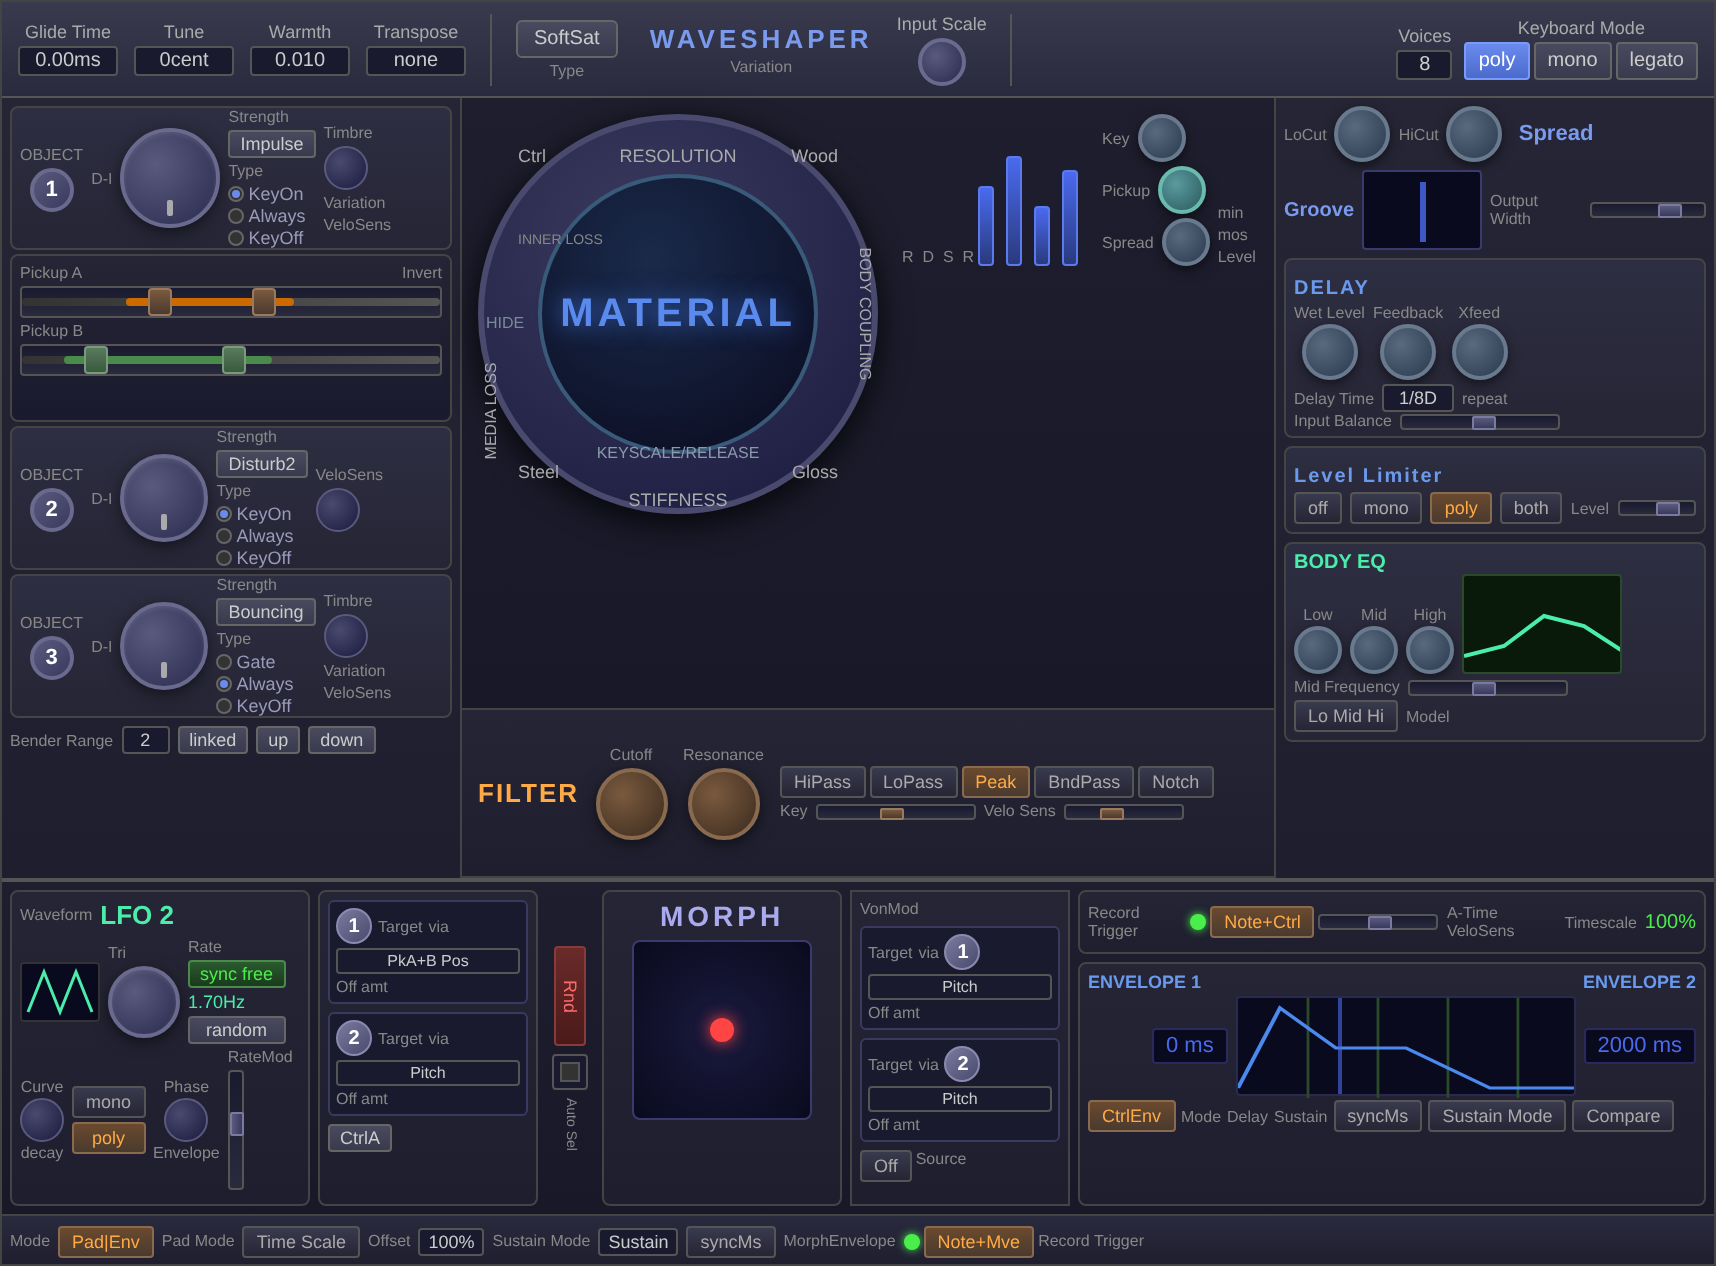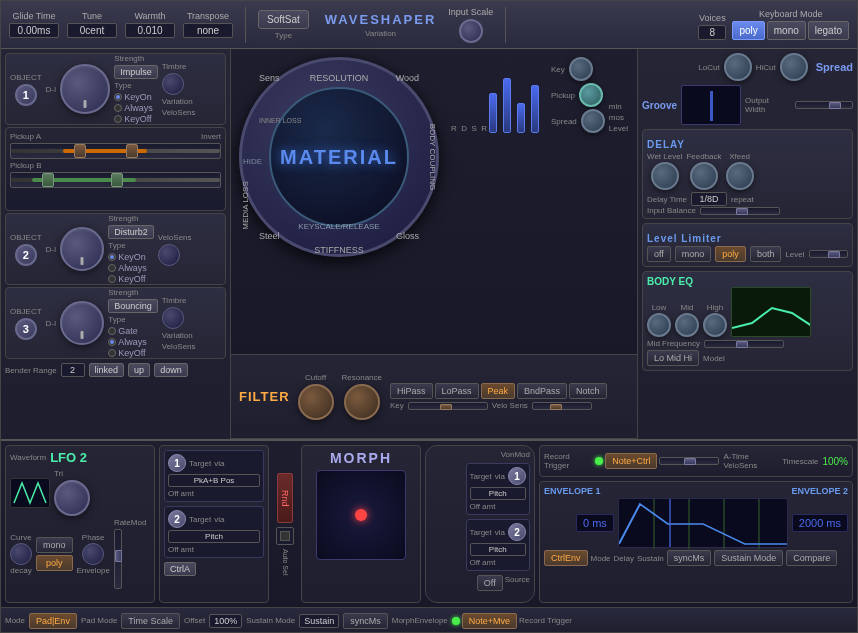--- a/index.html
+++ b/index.html
@@ -558,21 +558,21 @@
             <div style="width:140px;height:140px;border-radius:50%;background:radial-gradient(circle at 40% 30%,#1a2a4a,#0a0a1e);border:2px solid #3a5a7a;display:flex;align-items:center;justify-content:center;flex-direction:column;">
               <span style="font-size:20px;font-weight:bold;color:#5a8aee;letter-spacing:2px;text-shadow:0 0 12px #3a6acc;">MATERIAL</span>
             </div>
           </div>
 
           <span style="position:absolute;top:16px;left:50%;transform:translateX(-50%);font-size:9px;color:#aaa;">RESOLUTION</span>
           <span style="position:absolute;bottom:2px;left:50%;transform:translateX(-50%);font-size:9px;color:#aaa;">STIFFNESS</span>
           <span style="position:absolute;left:2px;top:50%;transform:translateY(-50%);font-size:8px;color:#aaa;writing-mode:vertical-rl;transform:rotate(180deg) translateY(-50%);">MEDIA LOSS</span>
           <span style="position:absolute;right:2px;top:50%;transform:translateY(-50%);font-size:8px;color:#aaa;writing-mode:vertical-rl;">BODY COUPLING</span>
 
-          <span style="position:absolute;top:16px;left:20px;font-size:9px;color:#aaa;">Sens</span>
+          <span style="position:absolute;top:16px;left:20px;font-size:9px;color:#aaa;">Ctrl</span>
           <span style="position:absolute;top:16px;right:20px;font-size:9px;color:#aaa;">Wood</span>
           <span style="position:absolute;bottom:16px;left:20px;font-size:9px;color:#aaa;">Steel</span>
           <span style="position:absolute;bottom:16px;right:20px;font-size:9px;color:#aaa;">Gloss</span>
 
           <span style="position:absolute;left:20px;top:60px;font-size:7px;color:#888;">INNER LOSS</span>
 
           <span style="position:absolute;bottom:26px;left:50%;transform:translateX(-50%);font-size:8px;color:#8a9aaa;white-space:nowrap;">KEYSCALE/RELEASE</span>
           <span style="position:absolute;top:50%;left:4px;font-size:8px;color:#7a8a9a;">HIDE</span>
         </div>
 
@@ -641,21 +641,21 @@
             <div style="width:60px;height:8px;background:linear-gradient(180deg,#1a1a2e,#2a2a3e);border:1px solid #555;border-radius:2px;position:relative;">
               <div style="position:absolute;top:1px;left:30%;width:12px;height:6px;background:linear-gradient(180deg,#7a5a3e,#4a3a2e);border:1px solid #9a7a5e;border-radius:1px;"></div>
             </div>
           </div>
         </div>
       </div>
     </div>
 
     <div class="right-panel">
 
-      <div style="display:flex;gap:4px;align-items:center;justify-content:flex-end;">
+      <div style="display:flex;gap:4px;align-items:center;">
         <span class="text-tiny">LoCut</span>
         <div class="small-knob" style="width:28px;height:28px;"></div>
         <span class="text-tiny">HiCut</span>
         <div class="small-knob" style="width:28px;height:28px;"></div>
         <span style="color:#7a9aee;font-size:11px;font-weight:bold;margin-left:4px;">Spread</span>
       </div>
 
       <div style="display:flex;gap:4px;align-items:center;">
         <span style="color:#7a9aee;font-size:10px;font-weight:bold;">Groove</span>
         <div style="width:60px;height:40px;background:#0a0a1e;border:1px solid #3a3a6e;border-radius:2px;position:relative;">
@@ -761,20 +761,26 @@
 
         <div style="width:40px;height:30px;background:#0a0a1e;border:1px solid #333;border-radius:2px;display:flex;align-items:center;justify-content:center;">
           <svg width="36" height="24" viewBox="0 0 36 24">
             <polyline points="2,22 10,2 18,22 26,2 34,22" fill="none" stroke="#4aeeaa" stroke-width="1.5"></polyline>
           </svg>
         </div>
         <div class="flex-col">
           <span class="text-tiny">Tri</span>
           <div class="obj-knob" style="width:36px;height:36px;"></div>
         </div>
+        <div class="flex-col">
+          <span class="text-tiny">Rate</span>
+          <button class="impulse-btn" style="background:linear-gradient(180deg,#2a5a2e,#1a3a1e);border-color:#4a8a4a;color:#4aee4a;font-size:9px;">sync free</button>
+          <span style="font-size:9px;color:#4aeeaa;">1.70Hz</span>
+          <button class="impulse-btn">random</button>
+        </div>
       </div>
       <div style="display:flex;align-items:center;gap:4px;margin-top:2px;">
         <div style="display:flex;flex-direction:column;align-items:center;gap:1px;">
           <span class="text-tiny">Curve</span>
           <div class="inner-knob"></div>
           <span class="text-tiny">decay</span>
         </div>
         <div style="display:flex;flex-direction:column;gap:2px;">
           <button class="filter-btn">mono</button>
           <button class="filter-btn active">poly</button>
@@ -834,21 +840,21 @@
       <span style="font-size:7px;color:#888;writing-mode:vertical-rl;">Auto Sel</span>
     </div>
 
     <div style="width:120px;background:linear-gradient(180deg,#252535,#1e1e2e);border:1px solid #444;border-radius:4px;padding:4px;display:flex;flex-direction:column;align-items:center;">
       <span style="color:#aaaaee;font-size:14px;font-weight:bold;letter-spacing:2px;">MORPH</span>
       <div style="width:90px;height:90px;background:radial-gradient(circle at 50% 50%,#1a1a3e,#0a0a1e);border:1px solid #3a3a6e;border-radius:4px;position:relative;margin-top:4px;">
         <div style="width:12px;height:12px;border-radius:50%;background:#ff4444;box-shadow:0 0 8px #ff4444;position:absolute;top:50%;left:50%;transform:translate(-50%,-50%);"></div>
       </div>
     </div>
 
-    <div style="width:110px;background:linear-gradient(180deg,#252535,#1e1e2e);border:1px solid #444;border-radius:12px;padding:4px;display:flex;flex-direction:column;gap:4px;align-items:flex-end;">
+    <div style="width:110px;background:linear-gradient(180deg,#252535,#1e1e2e);border:1px solid #444;border-radius:0;padding:4px;display:flex;flex-direction:column;gap:4px;">
       <div style="display:flex;align-items:center;gap:3px;">
         <span class="text-tiny">VonMod</span>
       </div>
       <div style="background:#1a1a2e;border:1px solid #3a3a5e;border-radius:3px;padding:3px;">
         <div style="display:flex;align-items:center;gap:3px;">
           <span class="text-tiny">Target</span>
           <span class="text-tiny">via</span>
           <div class="target-num">1</div>
         </div>
         <div class="param-value" style="font-size:8px;width:100%;margin-top:2px;">Pitch</div>

